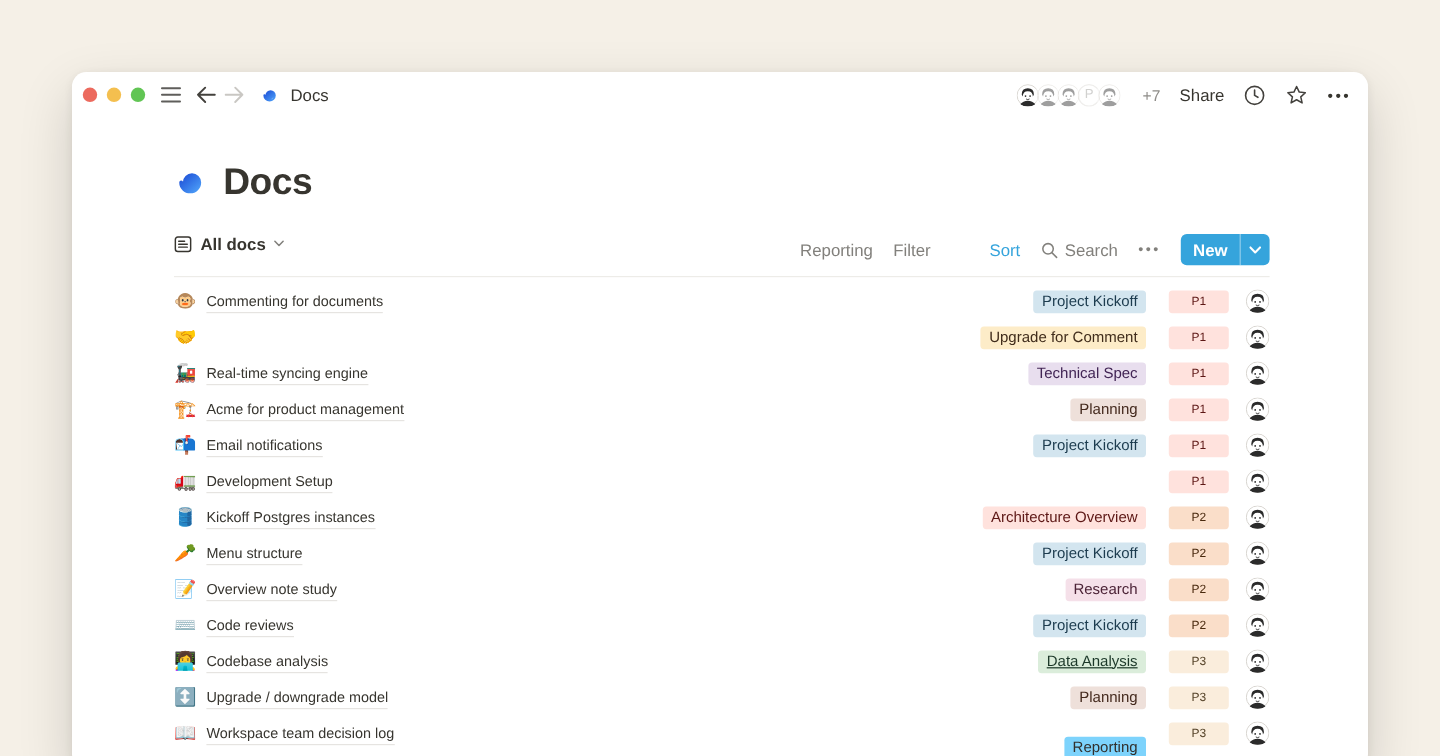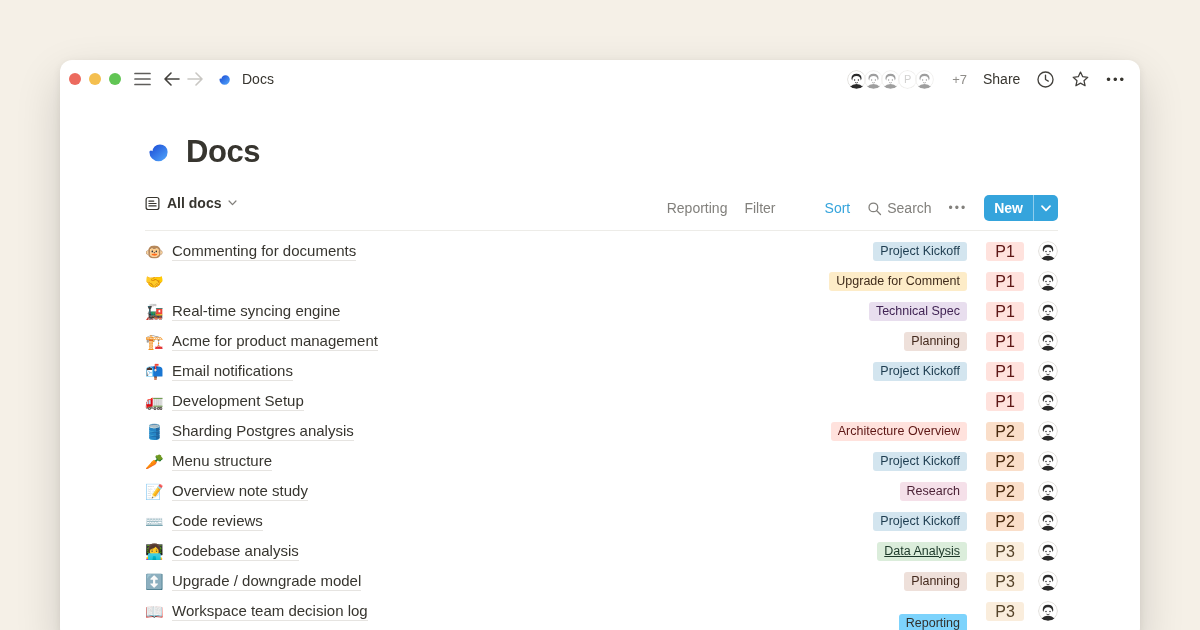--- a/index.html
+++ b/index.html
@@ -54,24 +54,24 @@
   .new-btn {
     background:var(--accent); color:#fff; border-radius:5px; height:26px;
     display:flex; align-items:center; font-weight:700; font-size:14px; cursor:pointer;
   }
   .new-label { padding:0 10px; }
   .new-chev { padding:0 7px; align-self:stretch; display:flex; align-items:center; border-left:1px solid rgba(255,255,255,.45); }
   
   .rows { margin-top:5px; }
   .row { height:30px; display:flex; align-items:center; cursor:pointer; }
   .emoji { width:27px; font-size:15px; line-height:1; flex:none; }
-  .title { font-size:15px; font-weight:500; color:#37352F; line-height:18px; border-bottom:1px solid #E6E4E1; white-space:nowrap; }
+  .title { font-size:12px; font-weight:500; color:#37352F; line-height:18px; border-bottom:1px solid #E6E4E1; white-space:nowrap; }
   .spacer { flex:1; }
   .tag { height:19px; line-height:19px; padding:0 7px; border-radius:3px; font-size:12.5px; white-space:nowrap; flex:none; }
-  .pill { margin-left:19px; height:19px; line-height:19px; width:38px; border-radius:3px; font-size:16px; text-align:center; flex:none; }
+  .pill { margin-left:19px; height:19px; line-height:19px; width:50px; border-radius:3px; font-size:10px; text-align:center; flex:none; }
   .avatar { width:20px; height:20px; margin-left:14px; border-radius:50%; flex:none; }
   svg.line { fill:none; stroke-linecap:round; stroke-linejoin:round; }
 </style>
 </head>
 <body>
 
 <svg width="0" height="0" style="position:absolute" aria-hidden="true">
   <defs>
     <linearGradient id="sg" x1="0" y1="0" x2="1" y2="1">
       <stop offset="0" stop-color="#1D4FD7"></stop>
@@ -265,21 +265,21 @@
     <span class="spacer"></span>
 
     <span class="pill" style="background: rgb(255, 226, 221); color: rgb(93, 23, 21);">P1</span>
     <svg class="avatar" viewBox="0 0 24 24">
             <use href="#face"></use>
           </svg>
   </div>
 
   <div class="row">
     <span class="emoji">🛢️</span>
-    <span class="title">Sharding Postgres analysis</span>
+    <span class="title">Kickoff Postgres instances</span>
     <span class="spacer"></span>
     <span class="tag" style="background: rgb(255, 226, 221); color: rgb(93, 23, 21); text-align: center;">Architecture Overview</span>
     <span class="pill" style="background: rgb(250, 222, 201); color: rgb(73, 41, 14);">P2</span>
     <svg class="avatar" viewBox="0 0 24 24">
             <use href="#face"></use>
           </svg>
   </div>
 
   <div class="row">
     <span class="emoji">🥕</span>

